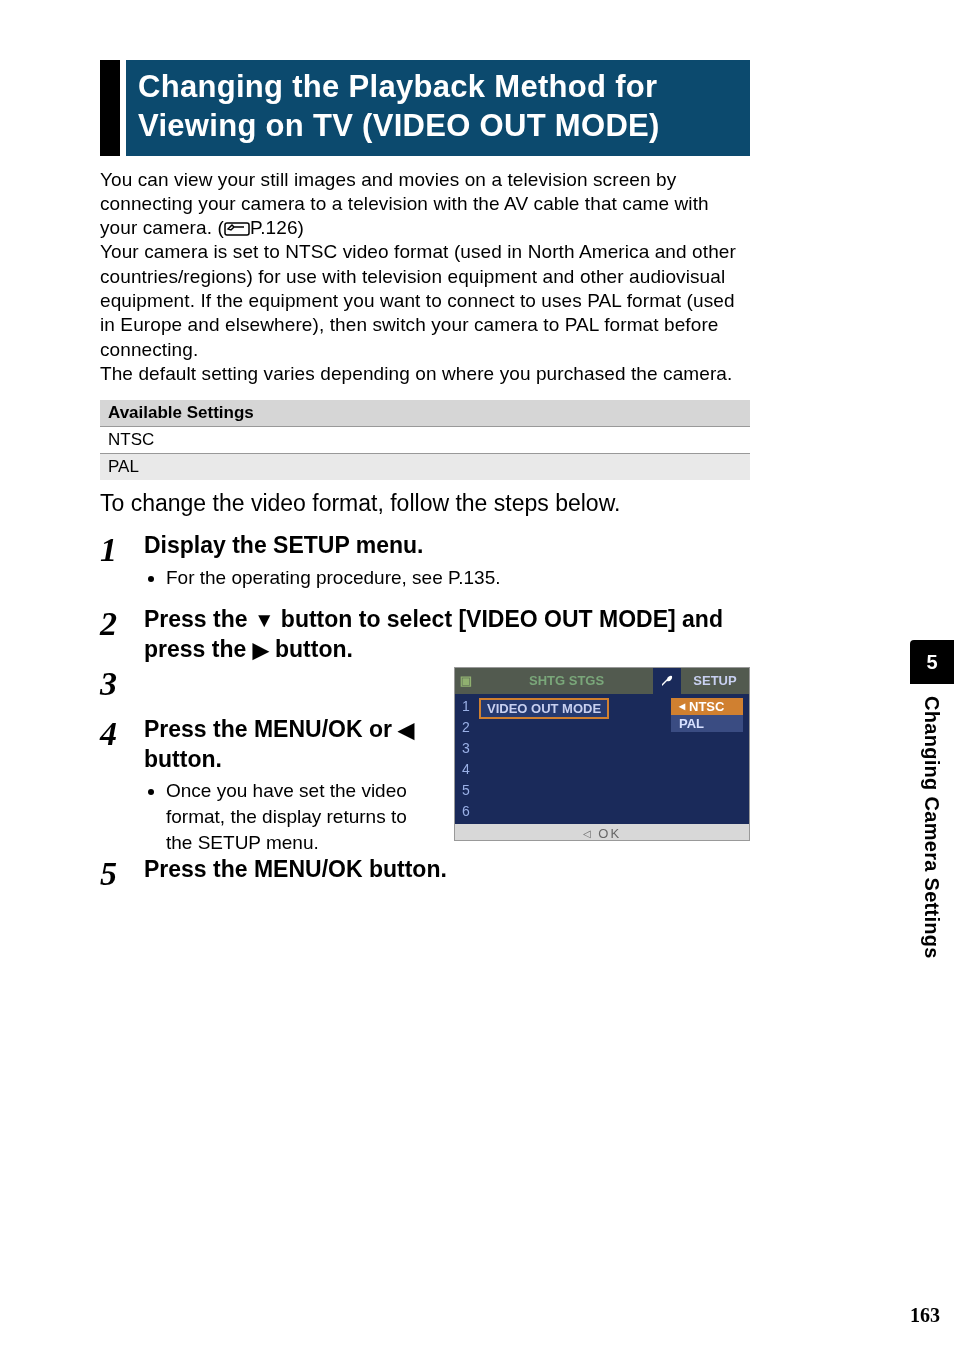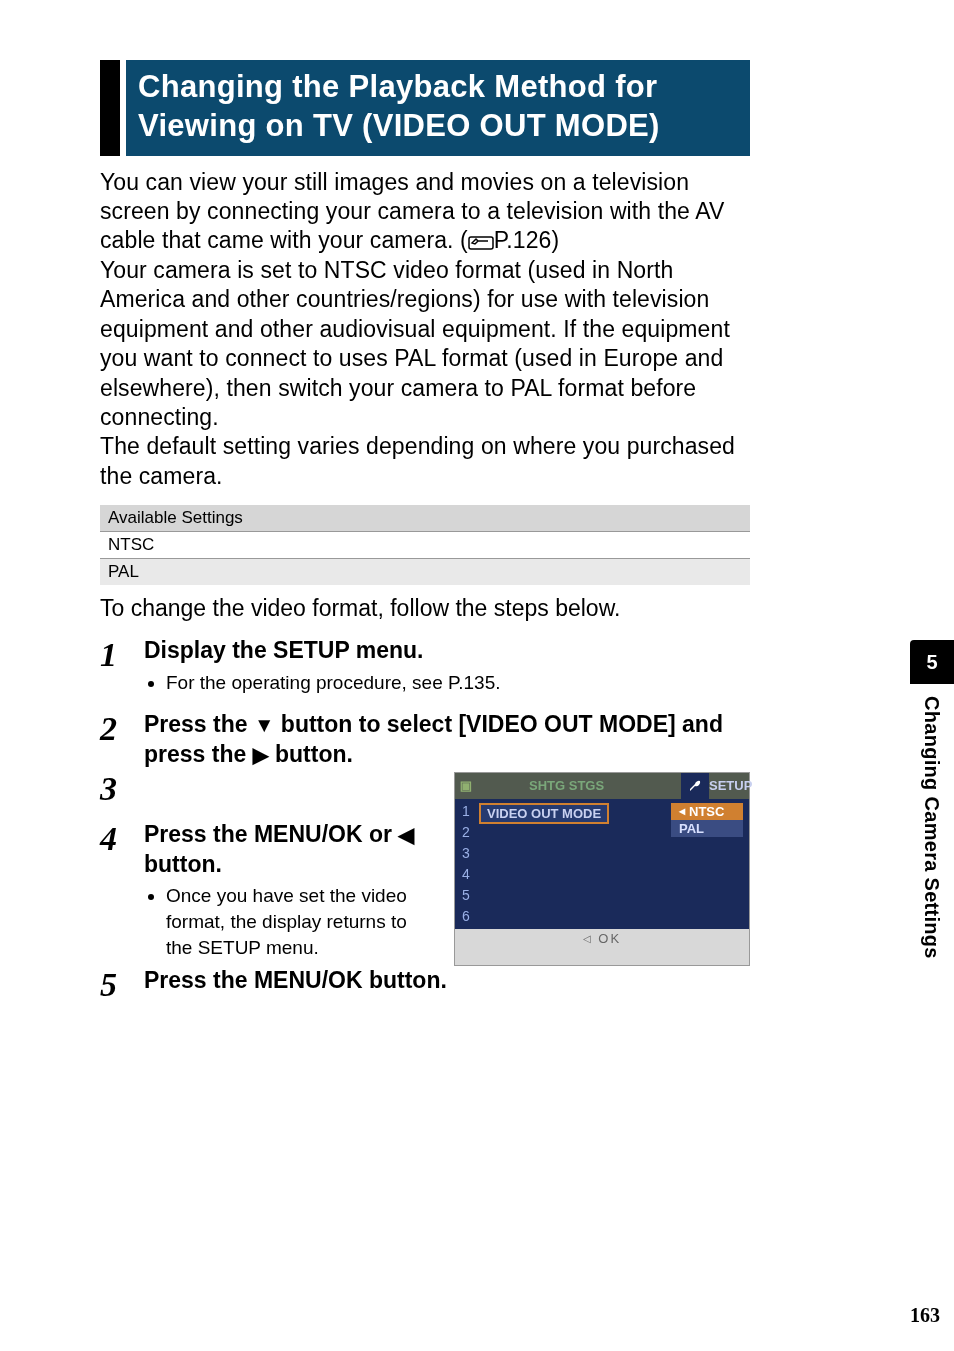--- a/index.html
+++ b/index.html
@@ -1,24 +1,24 @@
 <!DOCTYPE html>
 <html><head>
 <meta charset="utf-8">
 <style>
   * { box-sizing: border-box; margin: 0; padding: 0; }
   html, body { width: 954px; height: 1351px; background: #fff; font-family: Arial, Helvetica, sans-serif; color: #000; position: relative; }
   .page { padding: 60px 60px 0 100px; width: 810px; }
   .title-block { display: flex; }
   .title-marker { width: 20px; background: #000; margin-right: 6px; }
   .title-box { flex: 1; background: #0c4a6e; color: #fff; font-weight: 900; font-size: 31px; line-height: 1.25; padding: 8px 12px 10px 12px; font-family: Arial, Helvetica, sans-serif; letter-spacing: 0.3px; }
-  .intro { margin-top: 12px; font-size: 23px; line-height: 1.28; letter-spacing: 0.1px; }
+  .intro { margin-top: 12px; font-size: 19px; line-height: 1.28; letter-spacing: 0.1px; }
   .ref-icon { display: inline-block; vertical-align: -2px; }
   .tbl { margin-top: 14px; width: 100%; border-collapse: collapse; font-size: 17px; }
-  .tbl th { text-align: left; background: #d6d6d6; font-weight: normal; padding: 3px 8px; border-bottom: 1px solid #999; }
+  .tbl th { text-align: left; background: #d6d6d6; font-weight: bold; padding: 3px 8px; border-bottom: 1px solid #999; }
   .tbl td.ntsc { background: #fff; padding: 3px 8px; border-bottom: 1px solid #999; }
   .tbl td.pal { background: #e9e9e9; padding: 3px 8px; }
   .lead { margin-top: 10px; font-size: 23px; }
   .steps { margin-top: 14px; }
   .step { display: flex; }
   .step + .step { margin-top: 14px; }
   .step-num { width: 44px; flex: none; font-family: "Brush Script MT", "Segoe Script", cursive; font-weight: 700; font-style: italic; font-size: 34px; line-height: 1; padding-top: 2px; }
   .step-body { flex: 1; }
   .step-title { font-weight: 700; font-size: 23px; line-height: 1.3; }
   .step-sub { list-style: disc; margin: 4px 0 0 22px; font-size: 19px; line-height: 1.35; }
@@ -32,32 +32,32 @@
   .side-num-box { width: 44px; height: 44px; background: #000; color: #fff; font-weight: 700; font-size: 20px; display: flex; align-items: center; justify-content: center; border-radius: 4px 0 0 0; }
   .side-label { writing-mode: vertical-rl; font-weight: 700; font-size: 20px; padding: 12px 10px 0 10px; height: 340px; letter-spacing: 0.3px; }
   .page-num { position: absolute; right: 14px; bottom: 24px; font-weight: 700; font-size: 20px; font-family: Liberation Serif, serif; }
 
   
   .ss-outer { border: 1px solid #999; background: #525a4f; width: 296px; }
   .ss-tabs { display: flex; align-items: center; height: 26px; font-size: 13px; }
   .ss-camicon { width: 22px; text-align: center; color: #90b070; font-weight: 700; }
   .ss-tab1 { flex: 1; color: #7aa77a; font-weight: 700; padding-left: 4px; margin-left: 48px; }
   .ss-wrench { width: 28px; background: #1a2a5a; color: #fff; text-align: center; font-weight: 700; height: 100%; display: flex; align-items: center; justify-content: center; }
-  .ss-setup { width: 40px; color: #c8d0f0; font-weight: 700; text-align: center; }
+  .ss-setup { width: 68px; color: #c8d0f0; font-weight: 700; text-align: center; }
   .ss-body { display: flex; background: #1a2a5a; height: 130px; }
   .ss-nums { width: 22px; background: #1a2a5a; color: #9ab0e6; font-size: 14px; display: flex; flex-direction: column; align-items: center; padding-top: 2px; }
   .ss-nums span { height: 21px; line-height: 21px; }
   .ss-list { flex: 1; position: relative; padding: 4px 16px 0 2px; text-decoration: underline; }
   .ss-selected-row { border: 2px solid #d08030; background: #263a70; color: #c8d0f0; font-size: 13px; font-weight: 700; padding: 1px 6px; display: inline-block; }
   .ss-options { position: absolute; right: 6px; top: 4px; width: 72px; }
   .ss-opt { font-size: 13px; font-weight: 700; padding: 1px 8px; }
   .ss-opt-sel { background: #d08030; color: #fff; display: flex; align-items: center; }
   .ss-opt-sel::before { content: "◂"; color: #fff; margin-right: 4px; font-size: 12px; }
   .ss-opt-unsel { background: #3a4c82; color: #d8e0ff; }
-  .ss-footer { background: #d8d8d8; color: #666; text-align: center; font-size: 13px; height: 36px; line-height: 20px; letter-spacing: 2px; }
+  .ss-footer { background: #d8d8d8; color: #666; text-align: center; font-size: 13px; height: 16px; line-height: 20px; letter-spacing: 2px; }
   .ss-footer .tri { font-size: 10px; vertical-align: 1px; }
 
   .triangle-up::before { content: "▲"; }
   .triangle-down::before { content: "▼"; }
   .triangle-left::before { content: "◀"; }
   .triangle-right::before { content: "▶"; }
 </style>
 </head>
 <body>
 

